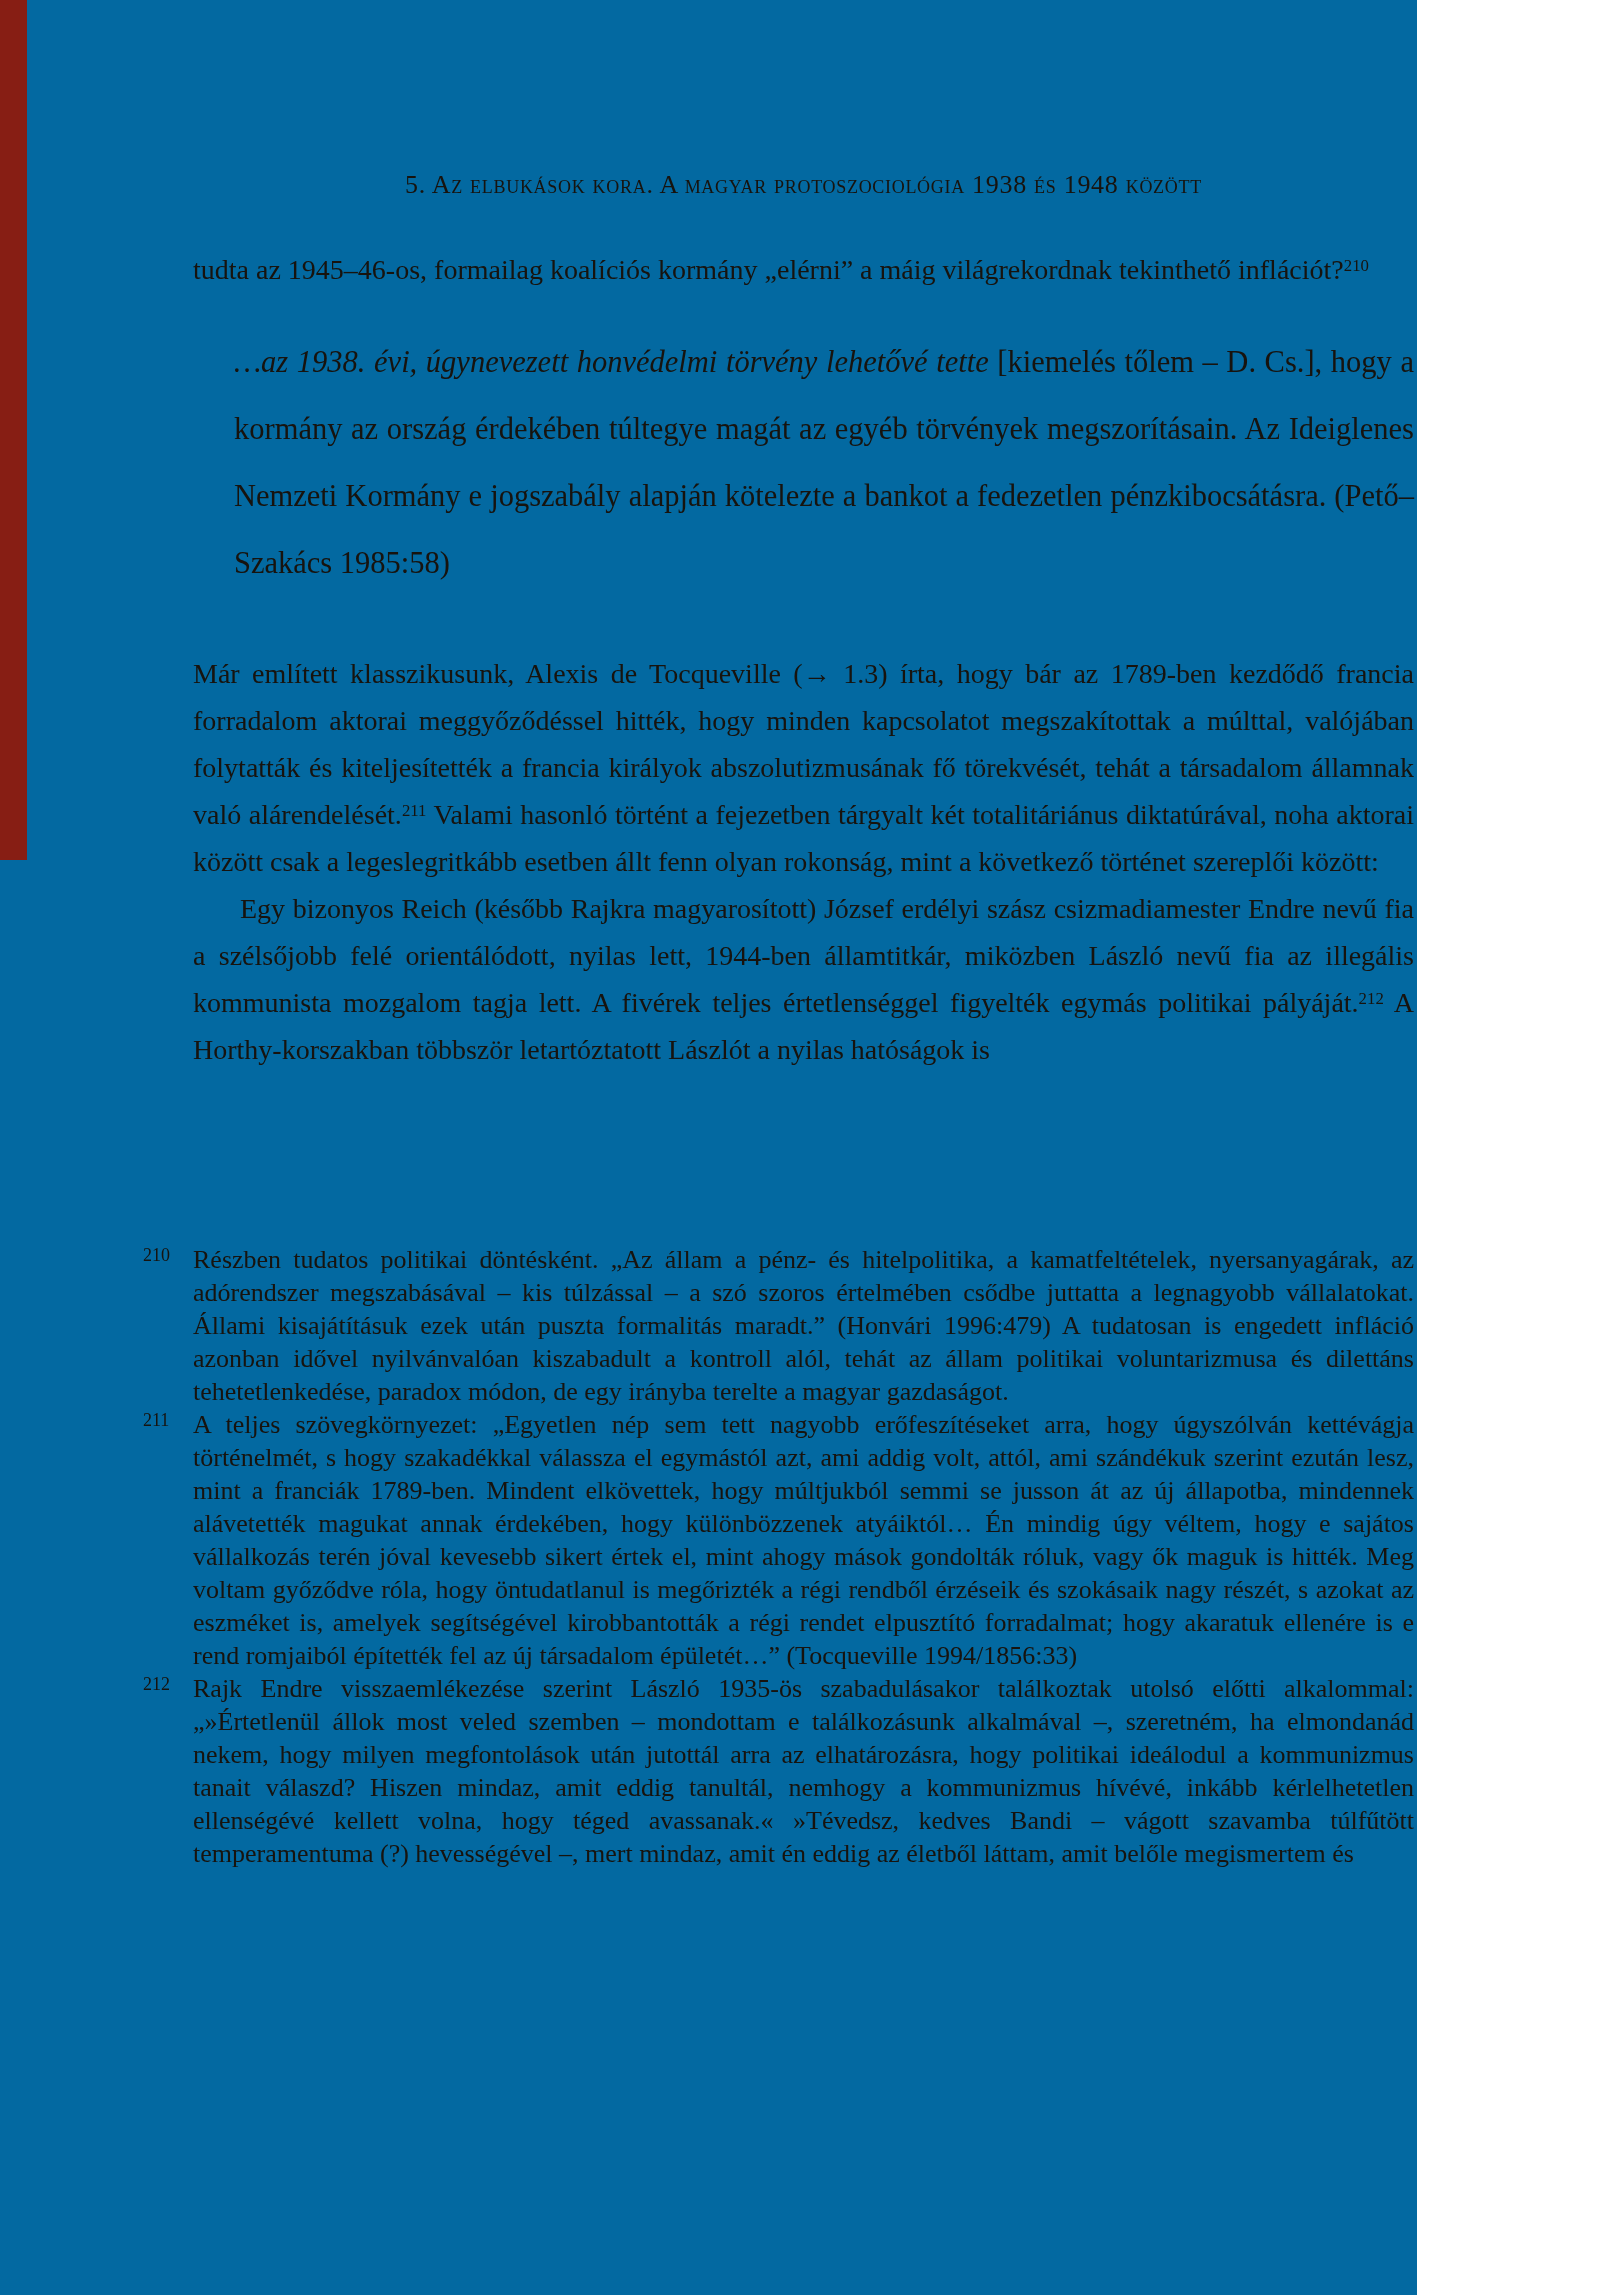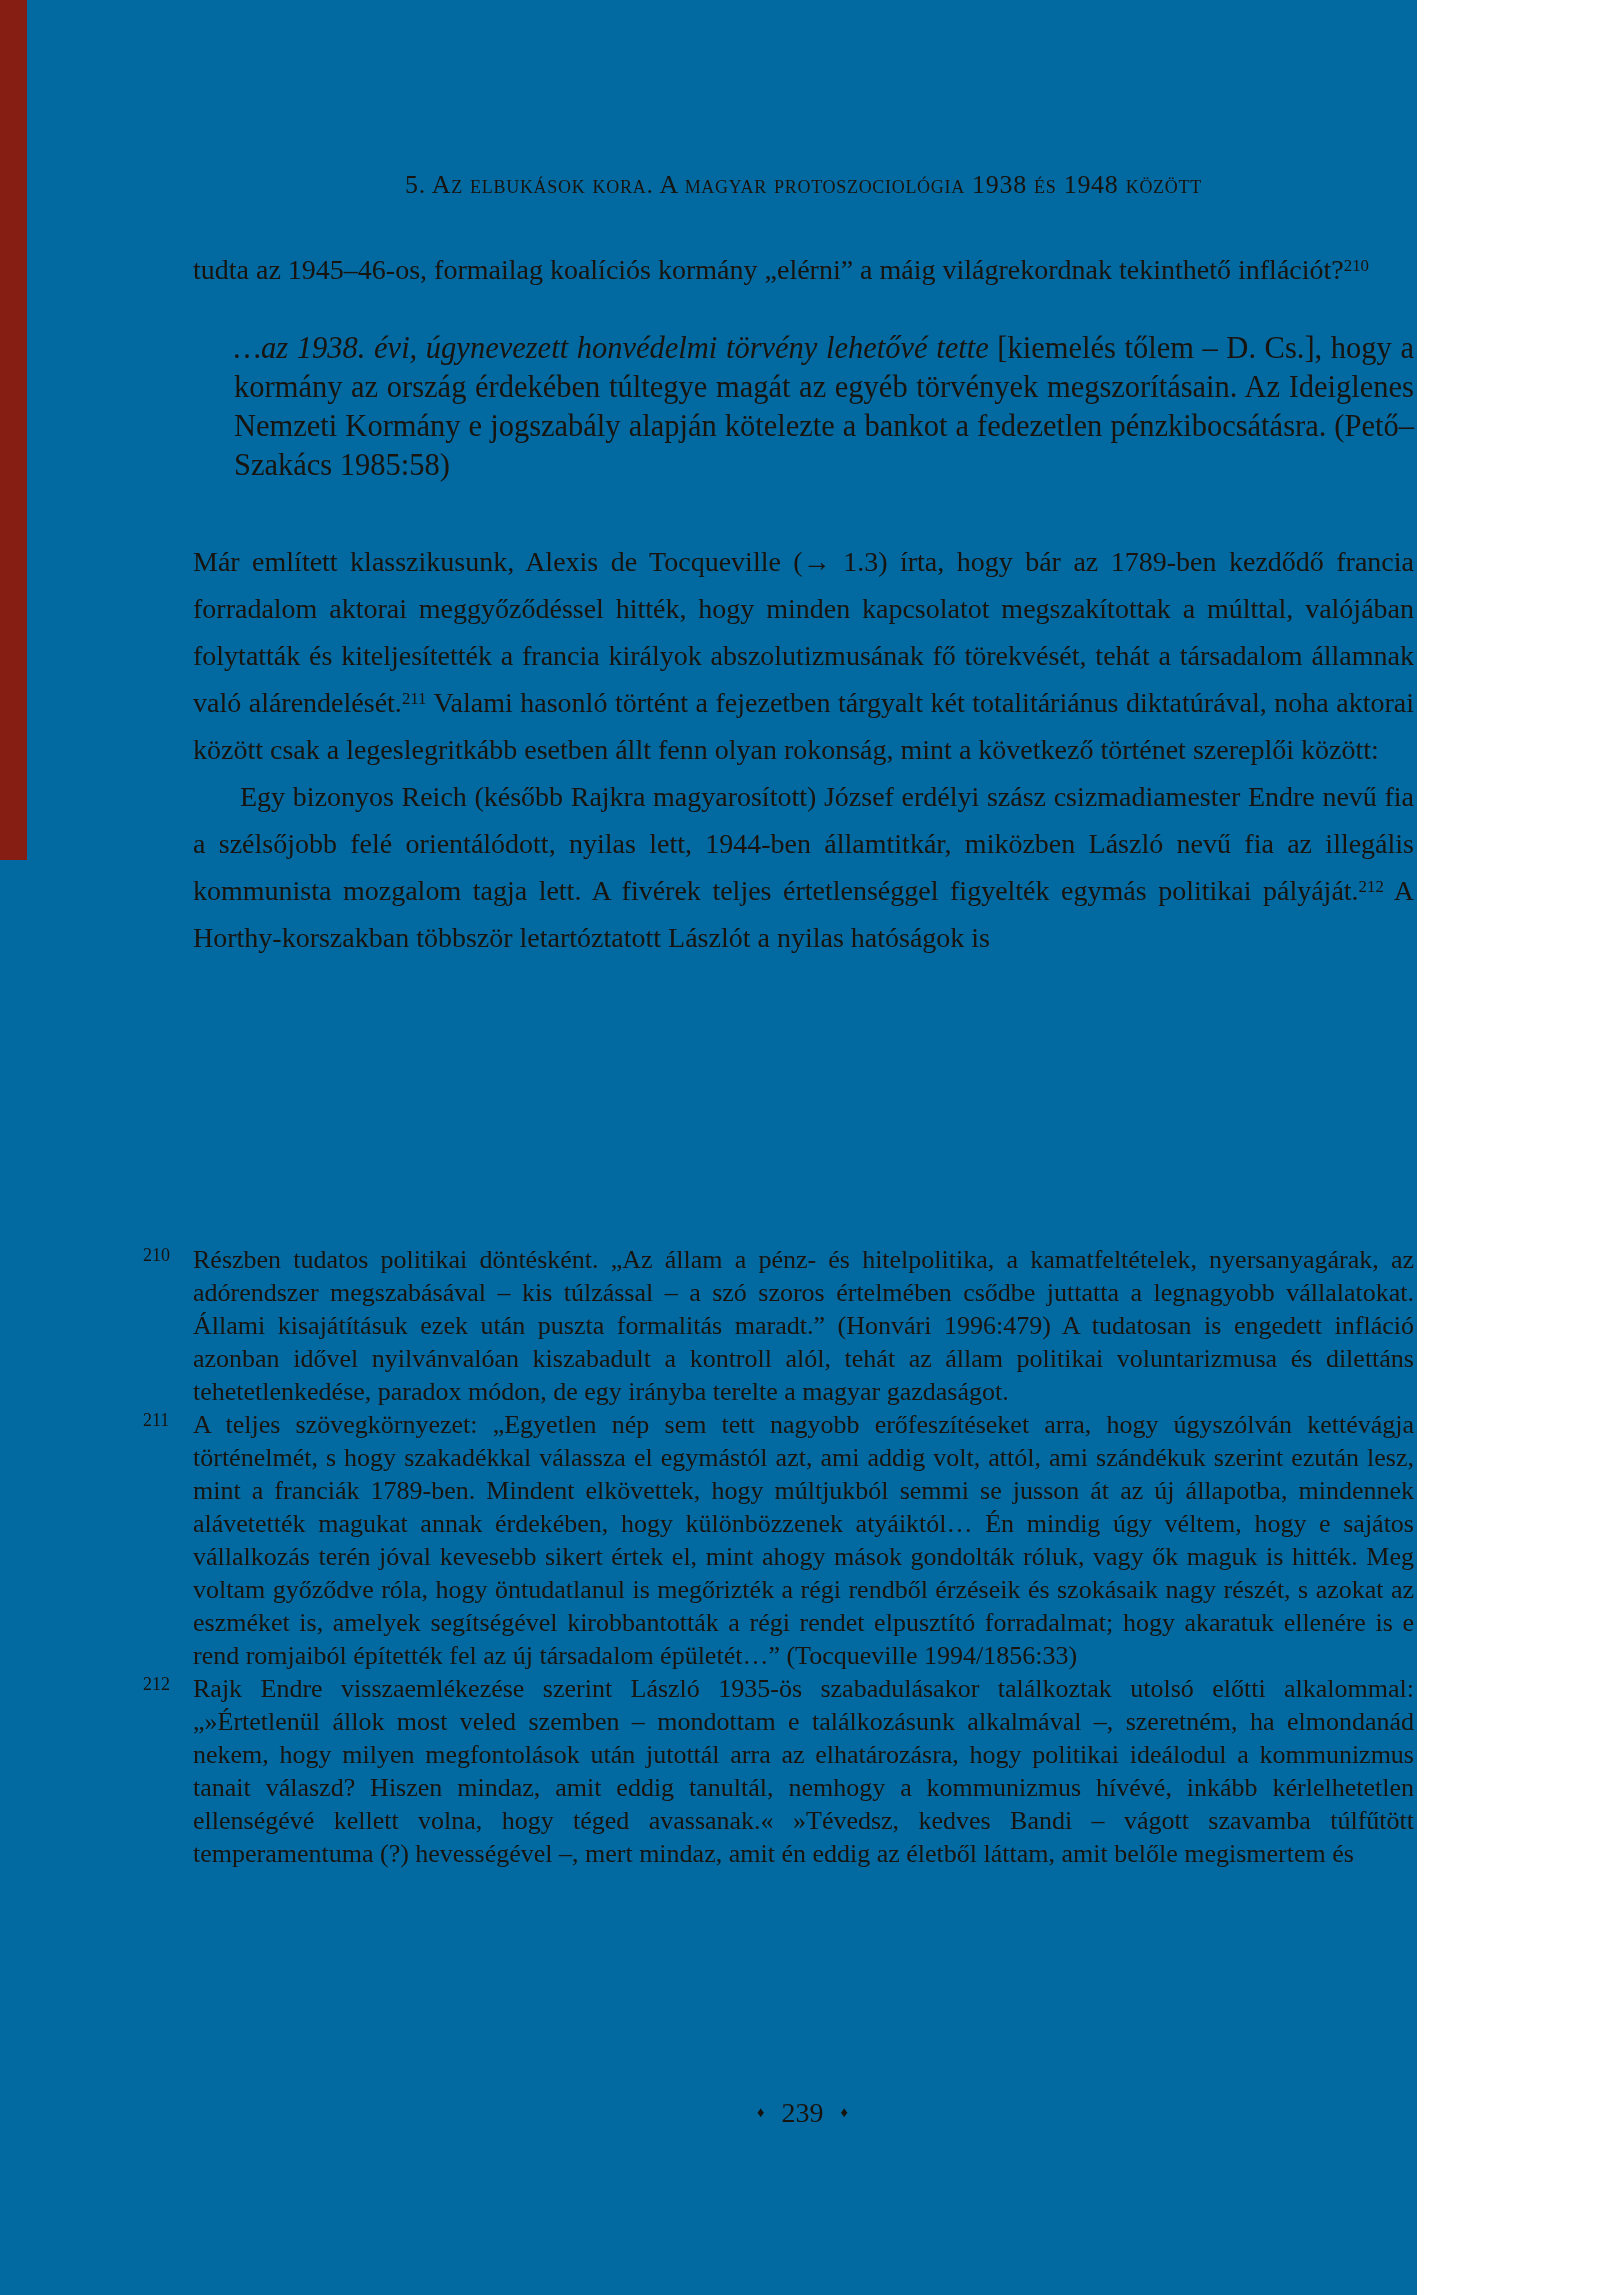--- a/index.html
+++ b/index.html
@@ -31,21 +31,21 @@
   }
   .body-text p{
     margin:0;padding:0;
     font-size:28px;line-height:47px;
     text-align:justify;
     hyphens:none;
   }
   .body-text p.indent{text-indent:47px;}
   .body-text p.quote{
     margin:36px 0 53px 41px;
-    font-size:30.5px;line-height:39px;
+    font-size:30.5px;line-height:67px;
   }
   .italic{font-style:italic;}
   .sup{font-size:0.6em;position:relative;top:-0.48em;line-height:0;}
 
   .footnotes{
     position:absolute;top:1243px;left:193px;width:1221px;
   }
   .footnote{
     position:relative;
     font-size:26px;line-height:33px;
@@ -83,18 +83,15 @@
       <p class=""><span>Már említett klasszikusunk, Alexis de Tocqueville (→ 1.3) írta, hogy bár az 1789-ben kezdődő francia forradalom aktorai meggyőződéssel hitték, hogy minden kapcsolatot megszakítottak a múlttal, valójában folytatták és kiteljesítették a francia királyok abszolutizmusának fő törekvését, tehát a társadalom államnak való alárendelését.</span><span class="sup">211</span><span> Valami hasonló történt a fejezetben tárgyalt két totalitáriánus diktatúrával, noha aktorai között csak a legeslegritkább esetben állt fenn olyan rokonság, mint a következő történet szereplői között:</span></p>
       <p class=" indent"><span>Egy bizonyos Reich (később Rajkra magyarosított) József erdélyi szász csizmadiamester Endre nevű fia a szélsőjobb felé orientálódott, nyilas lett, 1944-ben államtitkár, miközben László nevű fia az illegális kommunista mozgalom tagja lett. A fivérek teljes értetlenséggel figyelték egymás politikai pályáját.</span><span class="sup">212</span><span> A Horthy-korszakban többször letartóztatott Lászlót a nyilas hatóságok is</span></p>
     </div>
 
   <div class="footnotes" id="footnotes-block">
       <div class="footnote"><span class="fn-num">210</span><span>Részben tudatos politikai döntésként. „Az állam a pénz- és hitelpolitika, a kamatfeltételek, nyersanyagárak, az adórendszer megszabásával – kis túlzással – a szó szoros értelmében csődbe juttatta a legnagyobb vállalatokat. Állami kisajátításuk ezek után puszta formalitás maradt.” (Honvári 1996:479) A tudatosan is engedett infláció azonban idővel nyilvánvalóan kiszabadult a kontroll alól, tehát az állam politikai voluntarizmusa és dilettáns tehetetlenkedése, paradox módon, de egy irányba terelte a magyar gazdaságot.</span></div>
       <div class="footnote"><span class="fn-num">211</span><span>A teljes szövegkörnyezet: „Egyetlen nép sem tett nagyobb erőfeszítéseket arra, hogy úgyszólván kettévágja történelmét, s hogy szakadékkal válassza el egymástól azt, ami addig volt, attól, ami szándékuk szerint ezután lesz, mint a franciák 1789-ben. Mindent elkövettek, hogy múltjukból semmi se jusson át az új állapotba, mindennek alávetették magukat annak érdekében, hogy különbözzenek atyáiktól… Én mindig úgy véltem, hogy e sajátos vállalkozás terén jóval kevesebb sikert értek el, mint ahogy mások gondolták róluk, vagy ők maguk is hitték. Meg voltam győződve róla, hogy öntudatlanul is megőrizték a régi rendből érzéseik és szokásaik nagy részét, s azokat az eszméket is, amelyek segítségével kirobbantották a régi rendet elpusztító forradalmat; hogy akaratuk ellenére is e rend romjaiból építették fel az új társadalom épületét…” (Tocqueville 1994/1856:33)</span></div>
       <div class="footnote"><span class="fn-num">212</span><span>Rajk Endre visszaemlékezése szerint László 1935-ös szabadulásakor találkoztak utolsó előtti alkalommal: „»Értetlenül állok most veled szemben – mondottam e találkozásunk alkalmával –, szeretném, ha elmondanád nekem, hogy milyen megfontolások után jutottál arra az elhatározásra, hogy politikai ideálodul a kommunizmus tanait válaszd? Hiszen mindaz, amit eddig tanultál, nemhogy a kommunizmus hívévé, inkább kérlelhetetlen ellenségévé kellett volna, hogy téged avassanak.« »Tévedsz, kedves Bandi – vágott szavamba túlfűtött temperamentuma (?) hevességével –, mert mindaz, amit én eddig az életből láttam, amit belőle megismertem és</span></div>
     </div>
 
-  <div class="page-footer">
-    <span class="bullet">♦</span><span>239</span><span class="bullet">♦</span>
-  </div>
 
 </div>
 
 
 </body></html>

